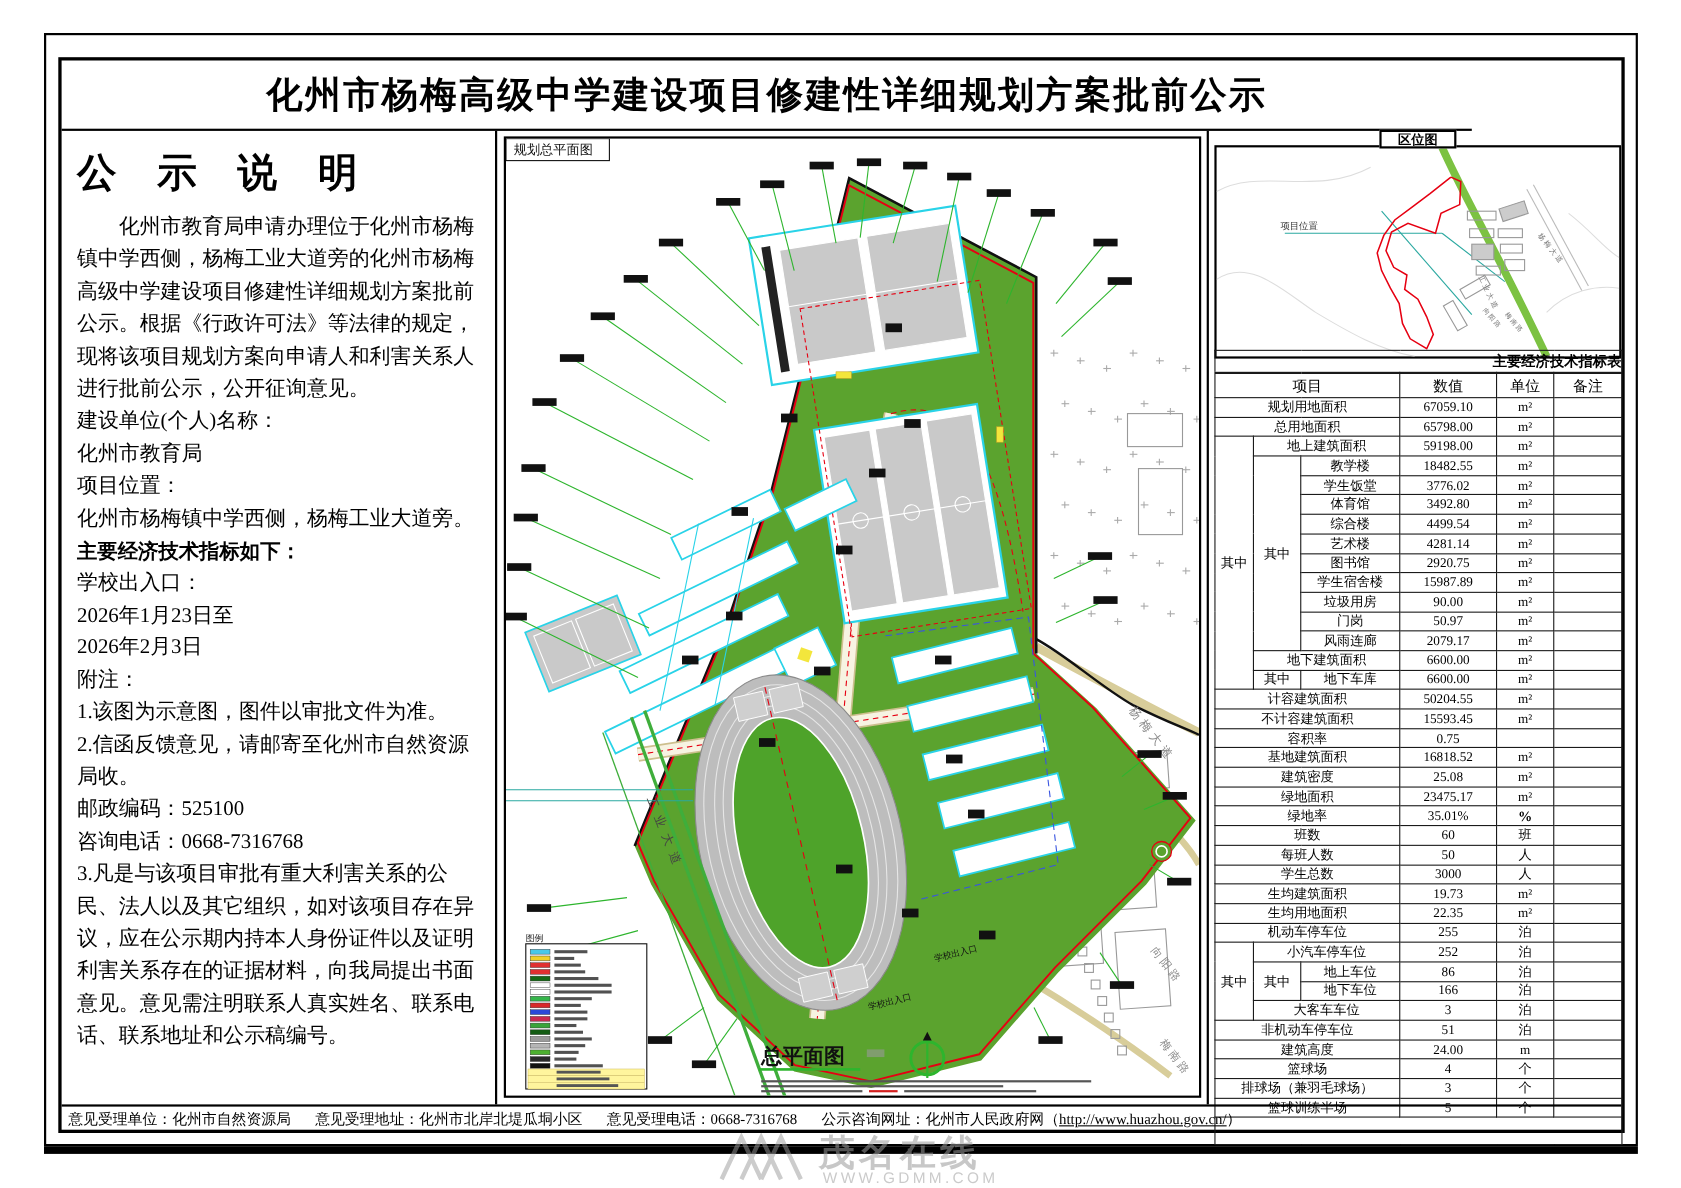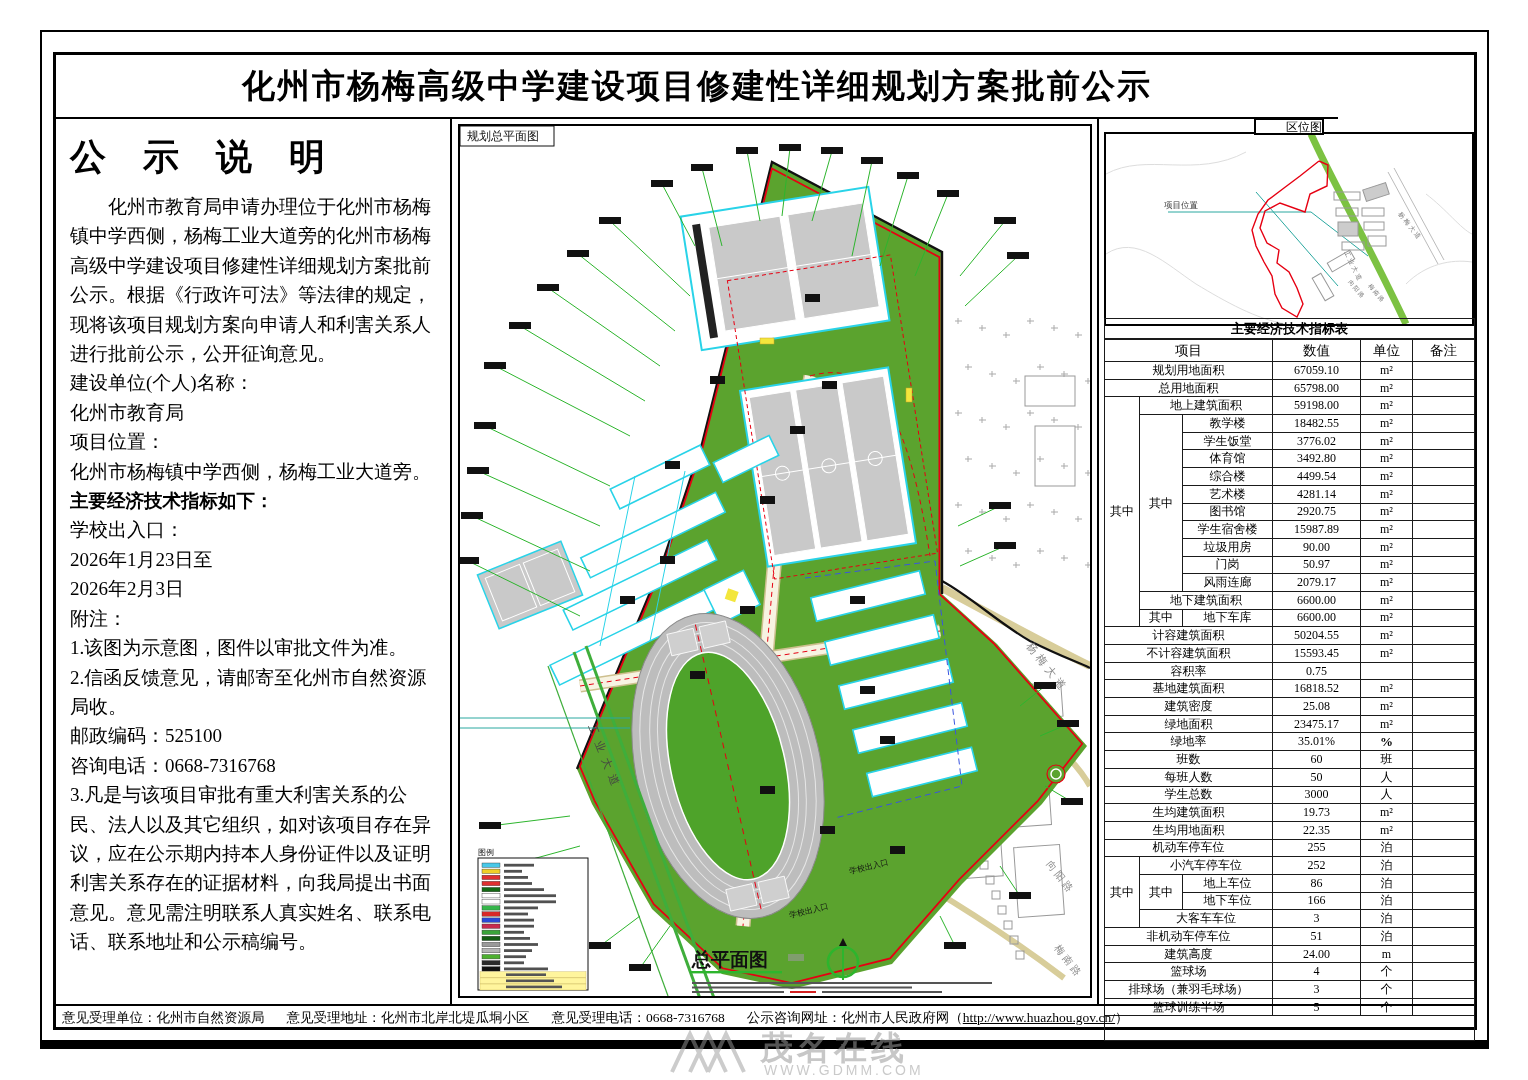--- a/index.html
+++ b/index.html
@@ -25,32 +25,32 @@
   .notice-text{font-size:19px;line-height:29.4px;}
   .notice-para{text-indent:2em;}
   .notice-item{text-indent:0;}
   .notice-bold{font-weight:bold;font-family:"Liberation Sans",sans-serif;font-size:18.5px;}
   
   #map-panel{left:458px;top:124px;width:634px;height:874px;border:2px solid #000;}
   #map-panel svg{display:block;}
   
   #locmap{left:1104px;top:132px;width:370px;height:194px;border:2px solid #000;background:#fff;}
   #locmap-tab{left:1254px;top:118px;width:70px;height:17px;border:2px solid #000;background:#fff;
-    font-size:12px;font-weight:normal;text-align:right;line-height:14px;z-index:3;}
+    font-size:12px;font-weight:bold;text-align:center;line-height:14px;z-index:3;}
   
   #indicators{left:1104px;top:318px;width:370px;}
   #ind-table{border-collapse:collapse;table-layout:fixed;width:370px;font-size:12px;}
   #ind-table td{border:1px solid #1a1a1a;text-align:center;padding:0;height:16.7px;line-height:13px;overflow:hidden;}
-  #ind-table td.ttl{font-size:13.5px;height:19px;border-bottom-width:2px;}
+  #ind-table td.ttl{font-size:13.5px;height:19px;border-bottom-width:2px;text-align:right;}
   #ind-table td.hdr{font-size:13.5px;height:21px;}
   #ind-table td.u{}
   #ind-table td.empty{height:24px;}
   #ind-table td.bold{font-weight:bold;font-size:13px;}
   
-  #watermark{left:668px;top:1026px;width:420px;height:54px;z-index:5;pointer-events:none;text-decoration:underline;}
+  #watermark{left:652px;top:1026px;width:420px;height:54px;z-index:5;pointer-events:none;text-decoration:underline;}
   #wm-logo{position:absolute;left:0;top:4px;width:80px;height:46px;opacity:.5;}
   #wm-text{position:absolute;left:92px;top:0;font-family:"Liberation Sans",sans-serif;font-weight:bold;
     font-size:33px;color:#9a9a9a;opacity:.55;letter-spacing:4px;}
   #wm-sub{position:absolute;left:96px;top:36px;font-family:"Liberation Sans",sans-serif;
     font-size:14px;color:#a8a8a8;opacity:.6;letter-spacing:3px;}
 </style>
 </head>
 <body>
 
 <div class="abs" id="outer-frame"></div>

